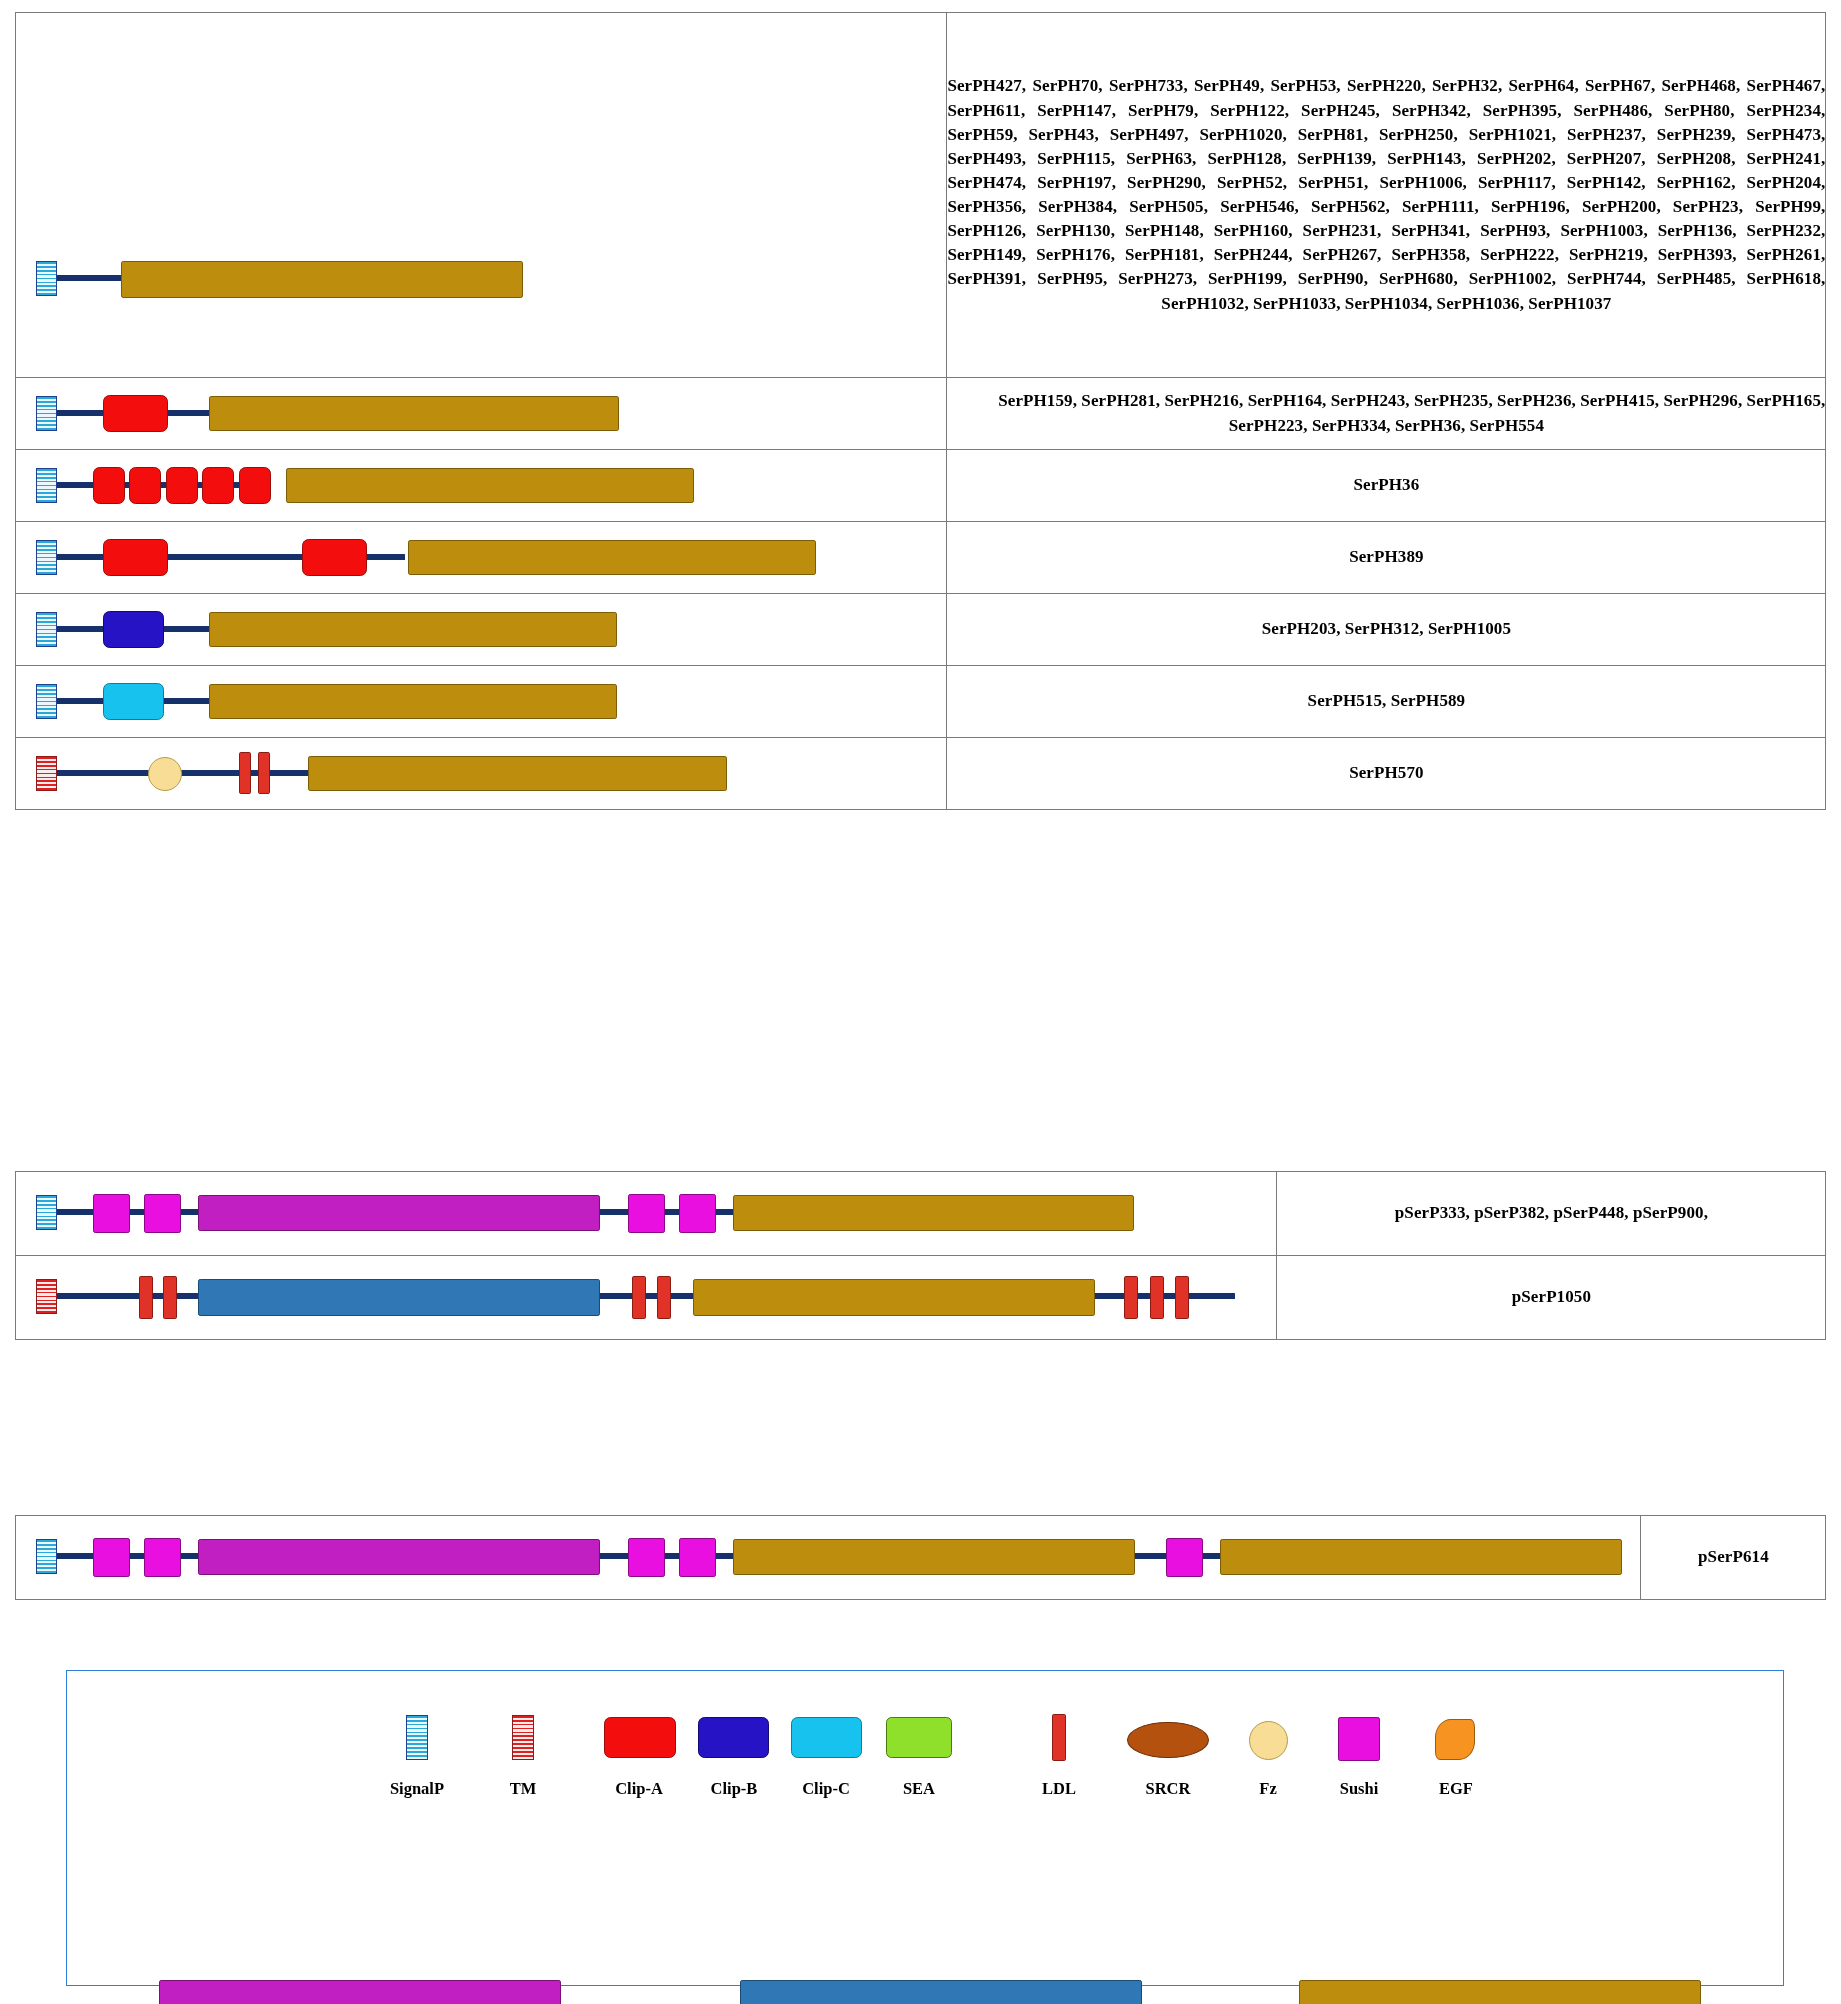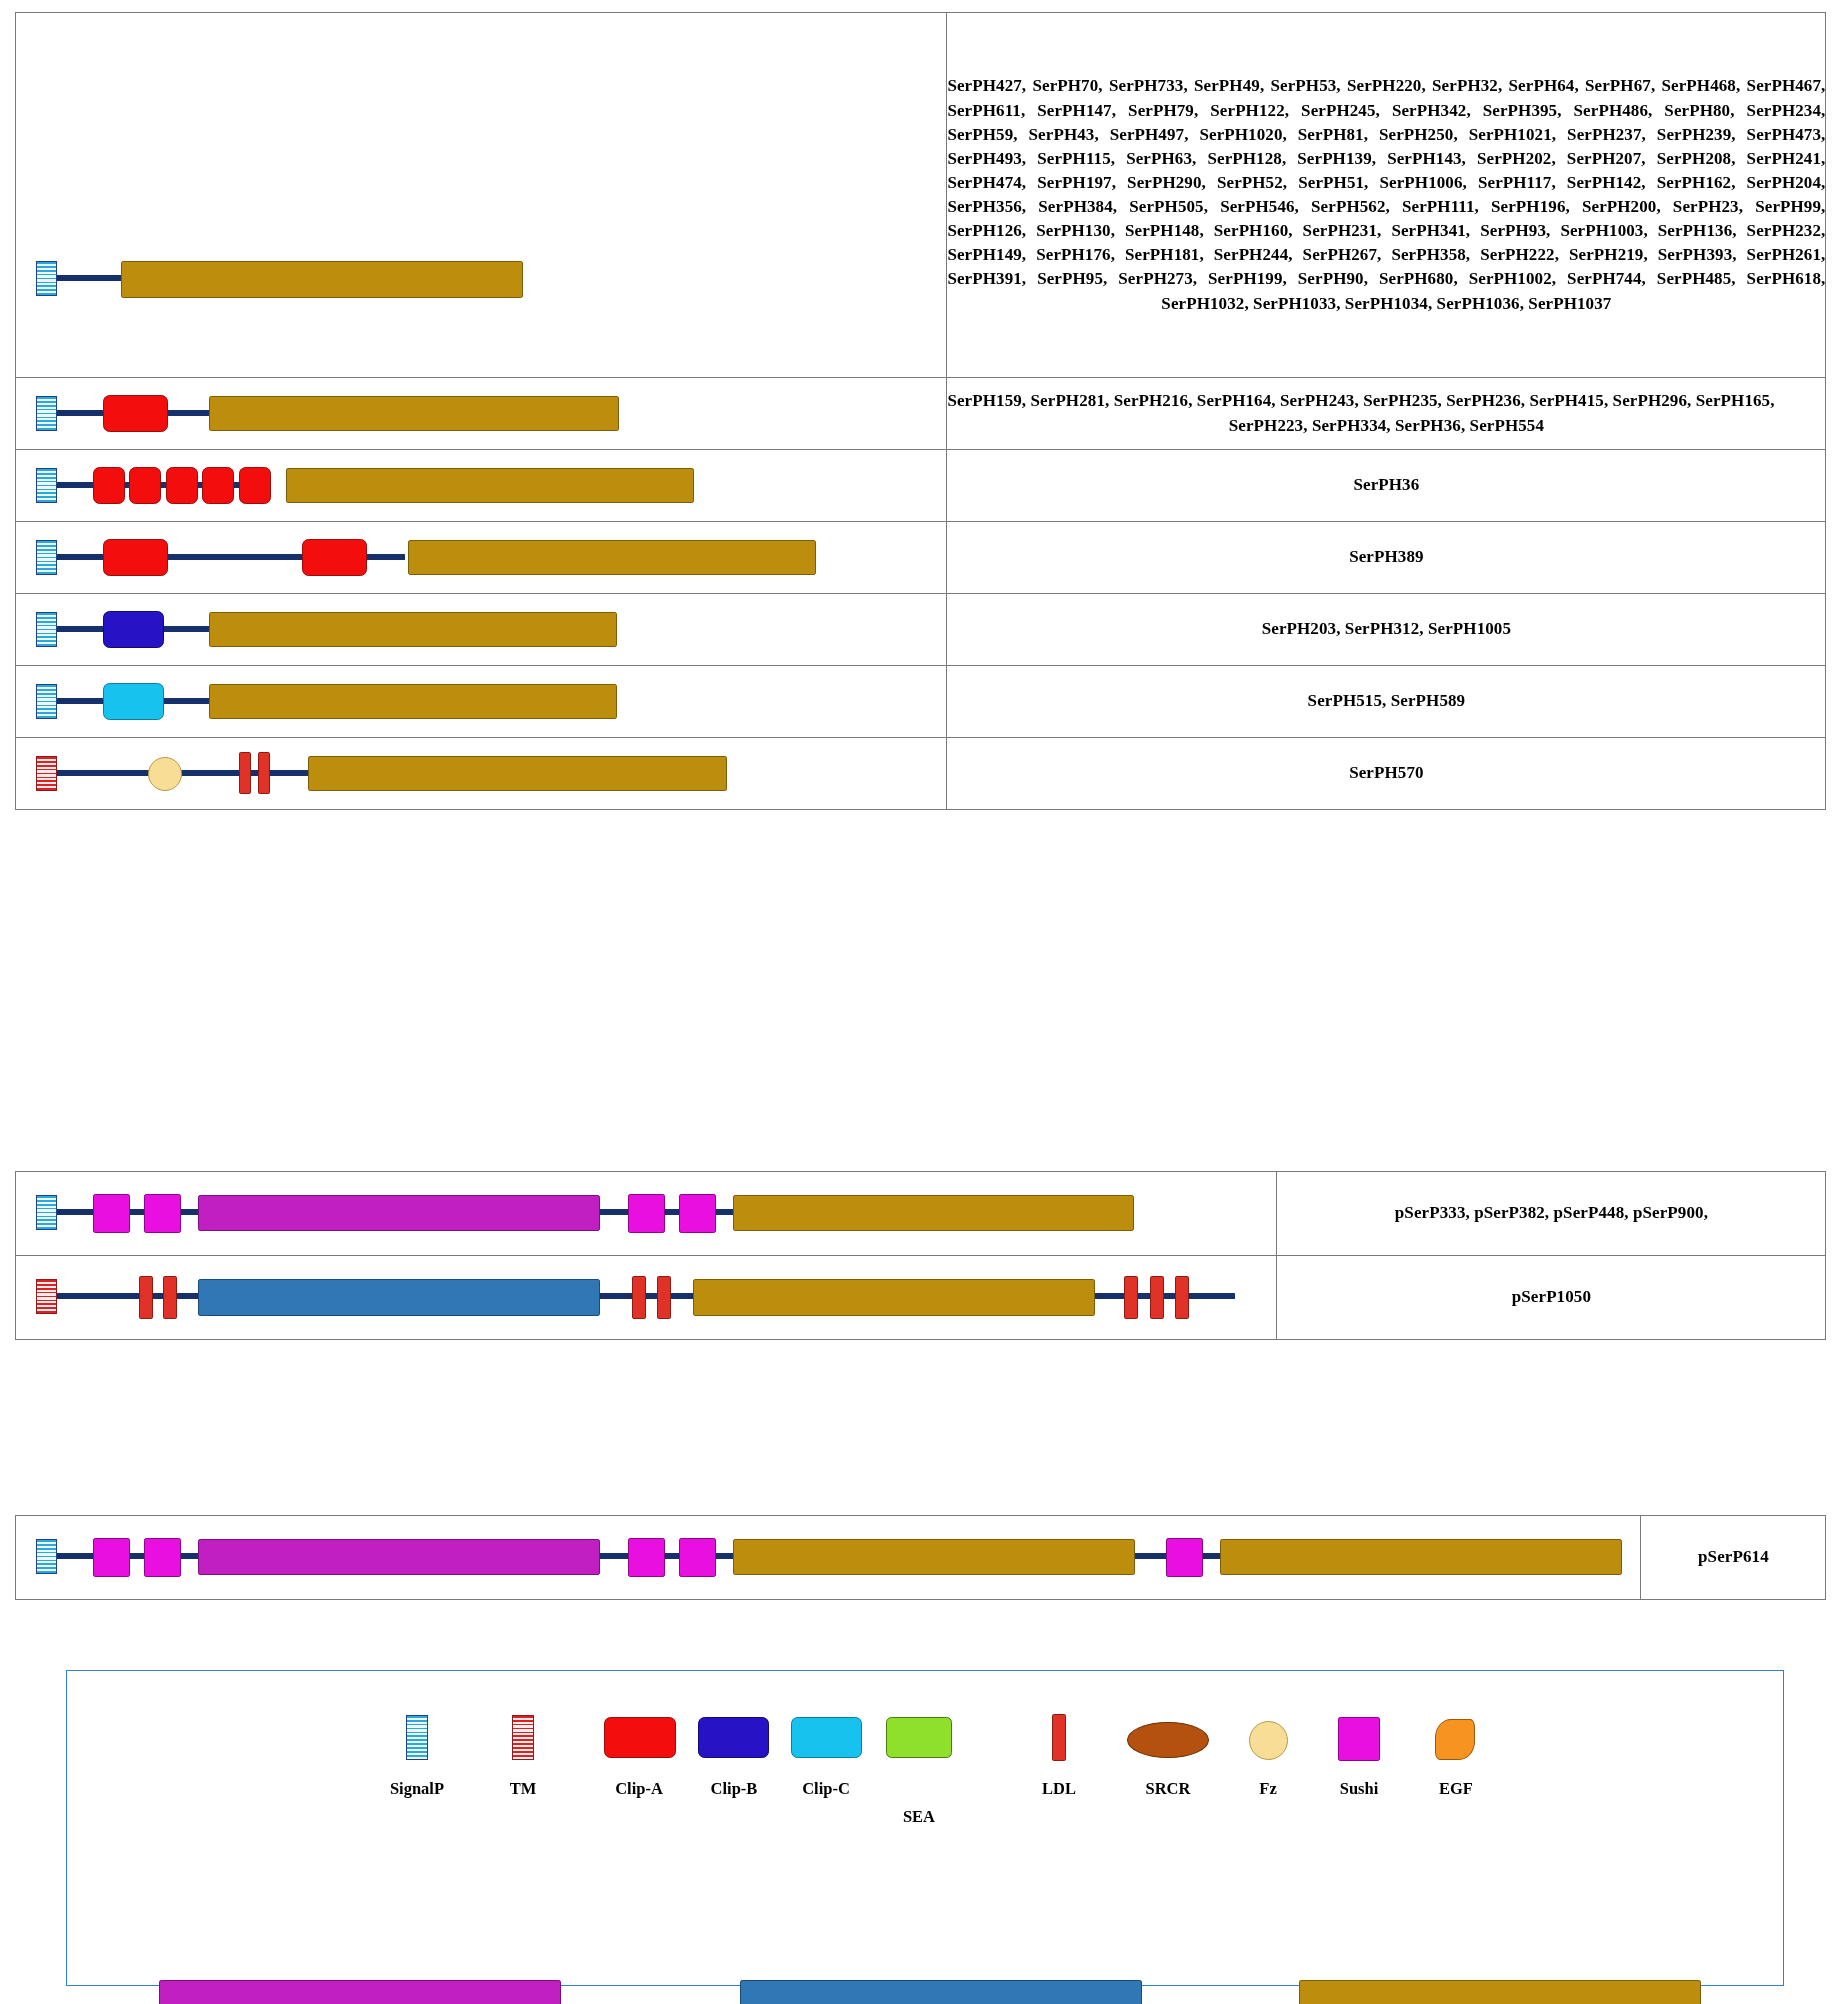--- a/index.html
+++ b/index.html
@@ -5,21 +5,21 @@
   html,body{margin:0;padding:0;background:#ffffff;}
   body{width:1841px;height:2005px;font-family:"Liberation Serif",serif;color:#000;}
   .page{position:relative;width:1841px;height:2005px;padding:0;box-sizing:border-box;}
 
   
   .tbl{border-collapse:collapse;table-layout:fixed;background:#fff;}
   .tbl td,.tbl th{border:1.1px solid #7a7a7a;vertical-align:middle;padding:0;}
   .hdr{font-size:33px;font-weight:bold;text-align:center;padding:12px 0;font-family:"Liberation Serif",serif;}
 
   .idcell{font-size:17px;font-weight:bold;text-align:justify;text-align-last:center;padding:8.8px 14.3px;line-height:1.42;letter-spacing:0.1px;margin-left:25px;}
-  .idcell.center{text-align:left;text-align-last:center;}
+  .idcell.center{text-align:right;text-align-last:center;}
 
   
   .diagram{position:relative;height:100%;}
   .line{position:absolute;background:#16306b;height:6px;border-radius:0.6px;}
   .shape{position:absolute;box-sizing:border-box;}
 
   
   .signalp{
     border:1.1px solid #1f3f8f;
     background:
@@ -238,21 +238,21 @@
       <div class="shape clipa" style="left:506px;top:46px;width:72px;height:41px;"></div>
       <div class="legend-label" style="left:486px;top:108px;width:110px;">Clip-A</div>
 
       <div class="shape clipb" style="left:600px;top:46px;width:71px;height:41px;"></div>
       <div class="legend-label" style="left:581px;top:108px;width:110px;">Clip-B</div>
 
       <div class="shape clipc" style="left:693px;top:46px;width:71px;height:41px;"></div>
       <div class="legend-label" style="left:673px;top:108px;width:110px;">Clip-C</div>
 
       <div class="shape sea" style="left:788px;top:46px;width:66px;height:41px;"></div>
-      <div class="legend-label" style="left:766px;top:108px;width:110px;margin-top:28px;">SEA</div>
+      <div class="legend-label" style="left:766px;top:108px;width:110px;">SEA</div>
 
       <div class="shape ldl" style="left:954px;top:43px;width:14.3px;height:47px;"></div>
       <div class="legend-label" style="left:906px;top:108px;width:110px;">LDL</div>
 
       <div class="shape srcr" style="left:1029px;top:51px;width:82px;height:36px;"></div>
       <div class="legend-label" style="left:1015px;top:108px;width:110px;">SRCR</div>
 
       <div class="shape fz" style="left:1151px;top:50px;width:39px;height:39px;"></div>
       <div class="legend-label" style="left:1115px;top:108px;width:110px;">Fz</div>
 

